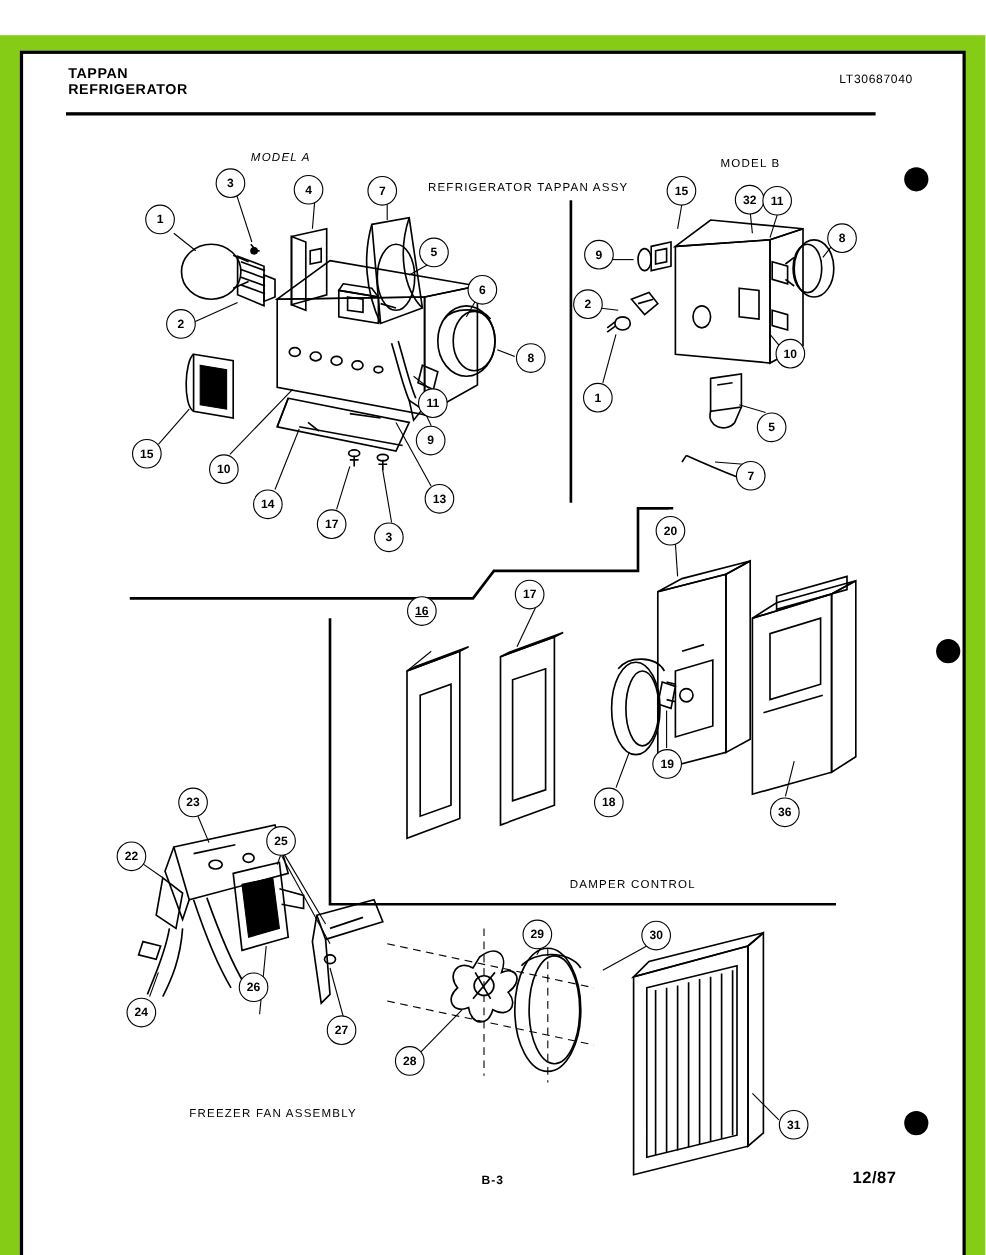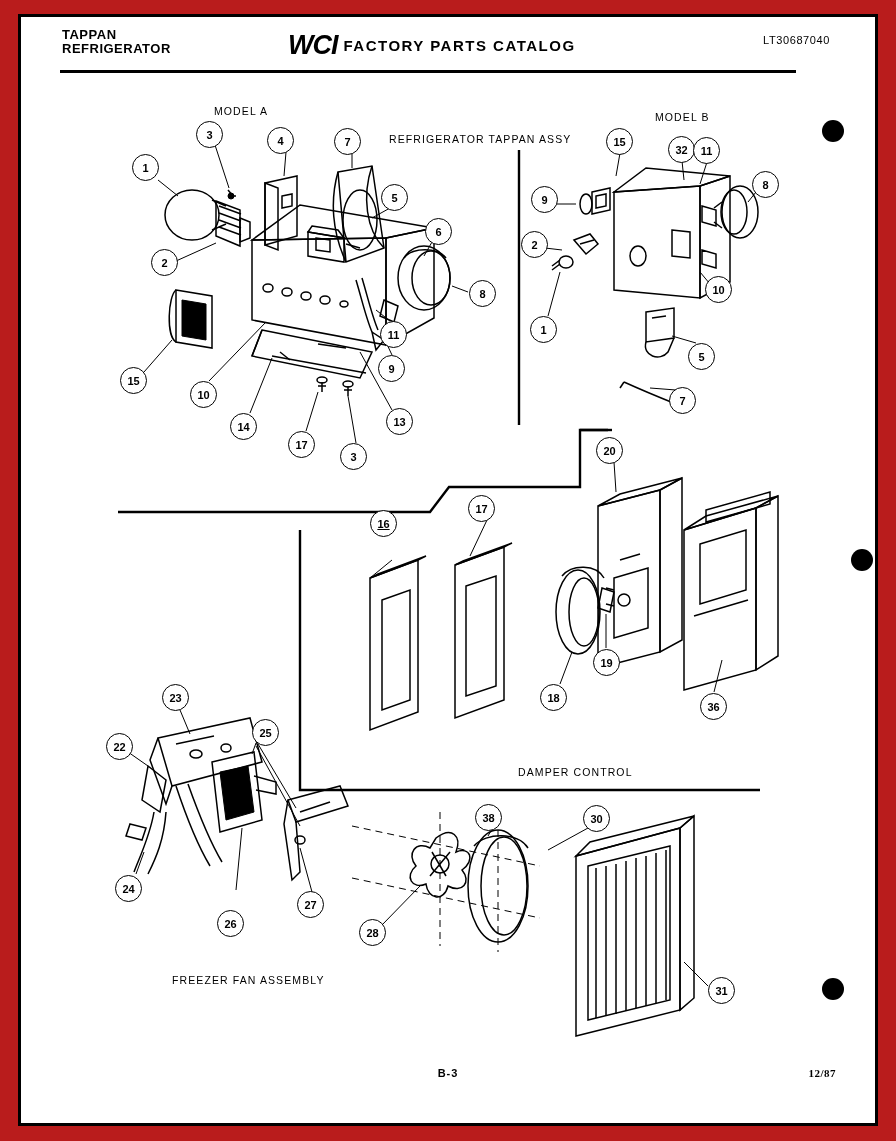--- a/index.html
+++ b/index.html
@@ -1,33 +1,33 @@
 <!DOCTYPE html>
 <html><head>
 <meta charset="utf-8">
 <style>
   html,body{margin:0;padding:0;background:#ffffff;}
   body{width:896px;height:1141px;position:relative;font-family:"Liberation Sans",sans-serif;color:#000;}
-  .page{position:absolute;inset:0;background:#b91c1c;}
+  .page{position:absolute;inset:0;background:#84cc16;margin-top:32px;}
   
   .page-border{position:absolute;left:18px;top:14px;width:860px;height:1112px;border:3px solid #000;box-sizing:border-box;background:#fff;}
 
   
   .brand{position:absolute;left:62px;top:28px;line-height:1.05;}
   .brand div{font-weight:bold;font-size:13px;letter-spacing:.5px;}
   .wci-block{position:absolute;left:288px;top:30px;display:flex;align-items:center;gap:6px;}
   .wci{font-style:italic;font-weight:bold;font-size:27px;letter-spacing:-1px;font-family:"Liberation Sans",sans-serif;}
   .fpc{font-weight:bold;font-size:15px;letter-spacing:1.5px;}
   .partno{position:absolute;right:66px;top:34px;font-size:11px;letter-spacing:.6px;}
   .hrule{position:absolute;left:60px;top:70px;width:736px;height:3px;background:#000;}
 
   
   .lbl{position:absolute;font-size:10.5px;letter-spacing:1.1px;font-weight:normal;white-space:nowrap;}
   .footer-pg{position:absolute;left:50%;transform:translateX(-50%);bottom:62px;font-size:11px;font-weight:bold;letter-spacing:1px;}
-  .footer-dt{position:absolute;right:60px;bottom:62px;font-size:11px;font-weight:bold;letter-spacing:.5px;font-family:Liberation Serif, serif;}
+  .footer-dt{position:absolute;right:81px;bottom:62px;font-size:15px;font-weight:bold;letter-spacing:.5px;}
 
   
   .hole{position:absolute;width:22px;height:22px;border-radius:50%;background:#000;}
 
   
   .cal{position:absolute;width:25px;height:25px;border:1.6px solid #000;border-radius:50%;display:flex;align-items:center;justify-content:center;font-size:11px;font-weight:bold;background:#fff;z-index:5;}
 
   svg.art{position:absolute;left:0;top:0;width:896px;height:1141px;pointer-events:none;}
   .st{fill:none;stroke:#000;stroke-width:1.5;}
   .st2{fill:none;stroke:#000;stroke-width:2.4;}
@@ -42,28 +42,24 @@
   <div class="page-border"></div>
 
   <div class="hole" style="left:822px;top:120px;"></div>
   <div class="hole" style="left:851px;top:549px;"></div>
   <div class="hole" style="left:822px;top:978px;"></div>
 
   <div class="brand">
     <div>TAPPAN</div>
     <div>REFRIGERATOR</div>
   </div>
-  <div class="wci-block">
-    <span class="wci">WCI</span>
-    <span class="fpc">FACTORY PARTS CATALOG</span>
-  </div>
   <div class="partno">LT30687040</div>
   <div class="hrule"></div>
 
-  <div class="lbl" style="left:214px;top:105px;">MODEL  A</div>
+  <div class="lbl" style="left:228px;top:105px;font-style:italic;">MODEL  A</div>
   <div class="lbl" style="left:655px;top:111px;">MODEL  B</div>
   <div class="lbl" style="left:389px;top:133px;">REFRIGERATOR TAPPAN ASSY</div>
   <div class="lbl" style="left:518px;top:766px;">DAMPER CONTROL</div>
   <div class="lbl" style="left:172px;top:974px;">FREEZER FAN ASSEMBLY</div>
 
   <div class="footer-pg">B-3</div>
   <div class="footer-dt">12/87</div>
 
   <svg class="art" viewBox="0 0 896 1141">
 
@@ -302,22 +298,22 @@
       <div class="cal" style="left: 688px; top: 343px;">5</div>
       <div class="cal" style="left: 669px; top: 387px;">7</div>
       <div class="cal" style="left: 596px; top: 437px;">20</div>
       <div class="cal" style="left: 468px; top: 495px;">17</div>
       <div class="cal" style="left: 370px; top: 510px; text-decoration: underline;">16</div>
       <div class="cal" style="left: 593px; top: 649px;">19</div>
       <div class="cal" style="left: 540px; top: 684px;">18</div>
       <div class="cal" style="left: 700px; top: 693px;">36</div>
       <div class="cal" style="left: 162px; top: 684px;">23</div>
       <div class="cal" style="left: 106px; top: 733px;">22</div>
-      <div class="cal" style="left: 252px; top: 719px;">25</div>
-      <div class="cal" style="left: 475px; top: 804px;">38</div>
+      <div class="cal" style="left: 242px; top: 719px;">25</div>
+      <div class="cal" style="left: 475px; top: 804px;">29</div>
       <div class="cal" style="left: 583px; top: 805px;">30</div>
       <div class="cal" style="left: 115px; top: 875px;">24</div>
-      <div class="cal" style="left: 217px; top: 910px;">26</div>
+      <div class="cal" style="left: 217px; top: 852px;">26</div>
       <div class="cal" style="left: 297px; top: 891px;">27</div>
       <div class="cal" style="left: 359px; top: 919px;">28</div>
       <div class="cal" style="left: 708px; top: 977px;">31</div>
     </div>
 </div>
 
 </body></html>

